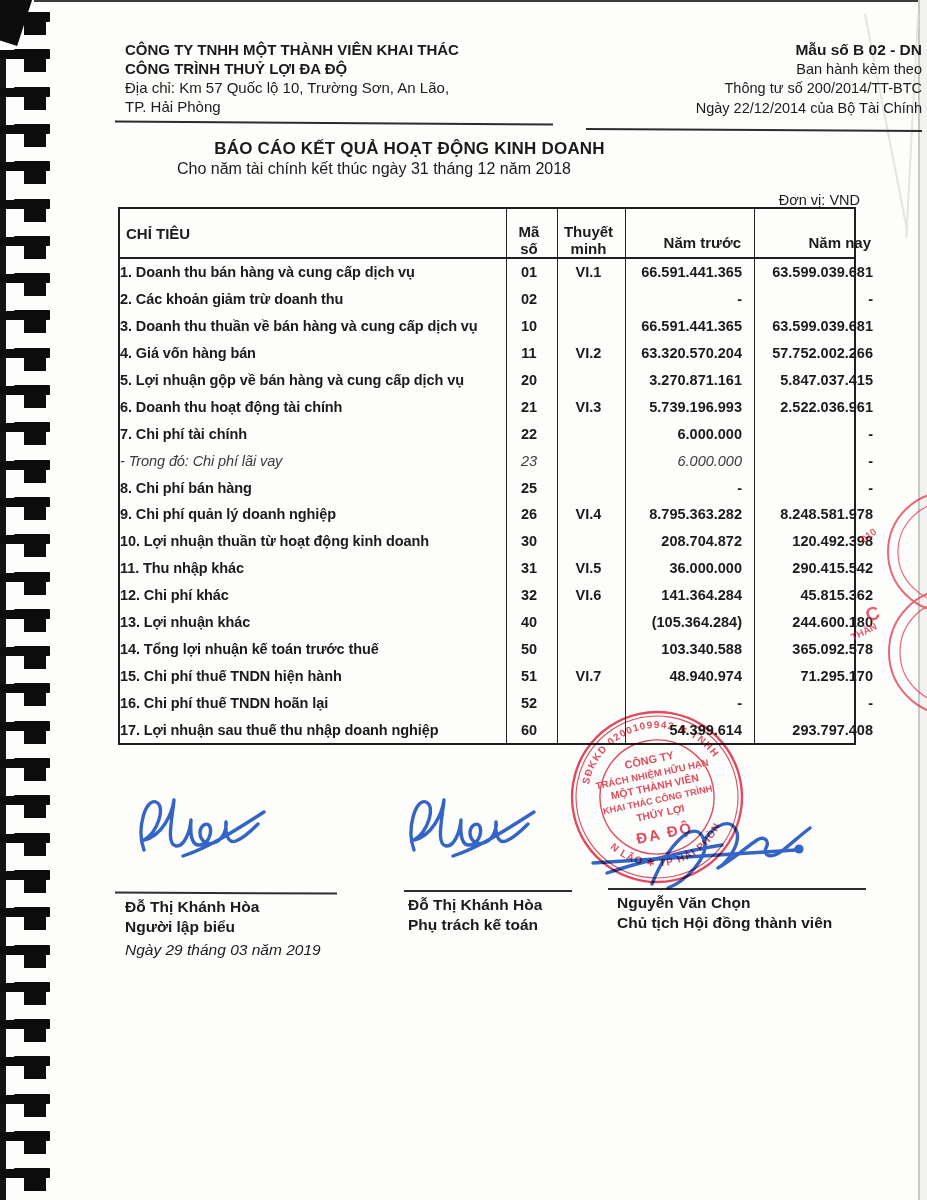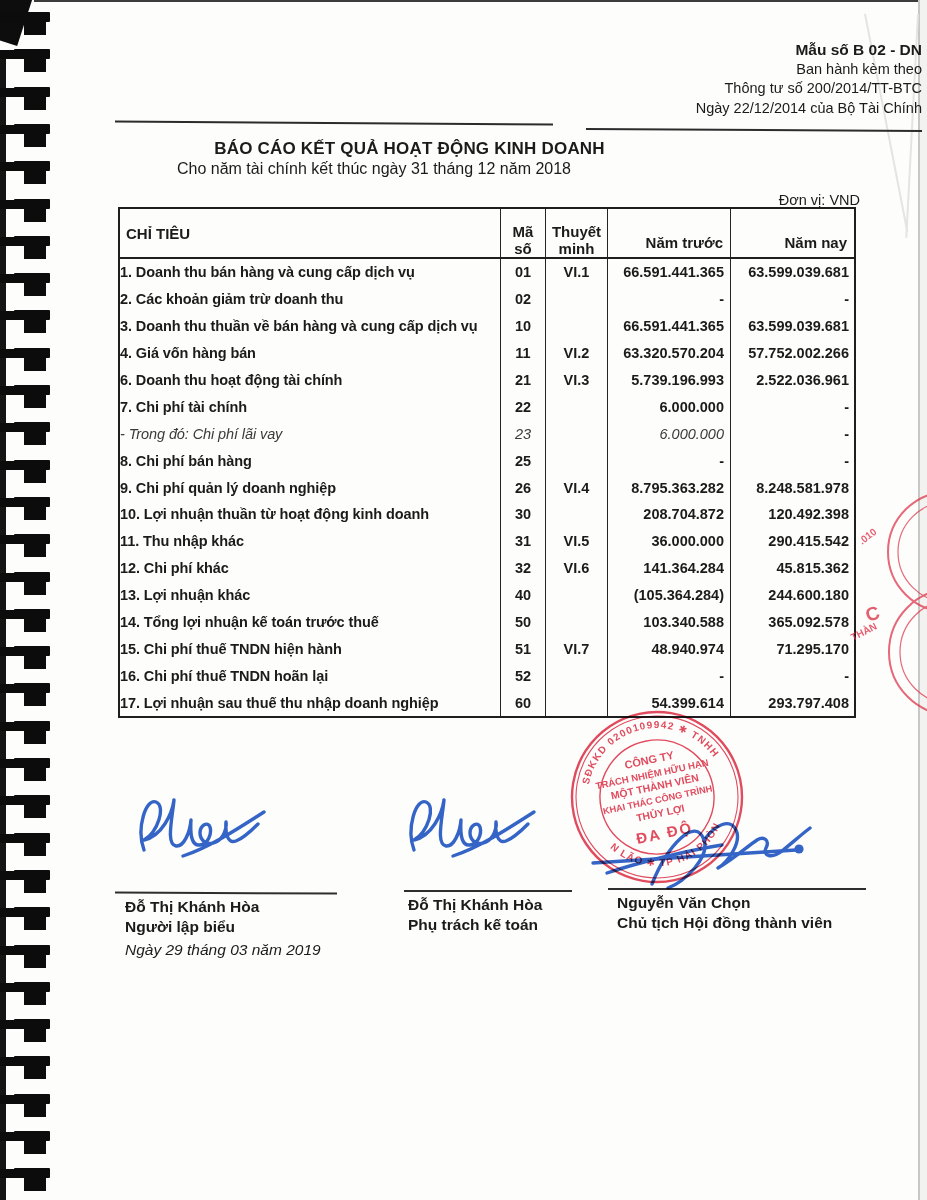--- a/index.html
+++ b/index.html
@@ -23,21 +23,21 @@
   #form-block{left:560px;top:40px;width:362px;text-align:right;line-height:19.5px;font-size:14.5px;}
   #form-block .fm{font-size:15.5px;font-weight:700;}
   #hdr-underline-left{left:115px;top:122px;width:438px;height:2px;background:#2c2c2c;transform:rotate(0.4deg);}
   #hdr-underline-right{left:586px;top:129px;width:336px;height:2px;background:#2c2c2c;transform:rotate(0.3deg);}
   
   #title-main{left:0;top:139px;width:819px;text-align:center;font-size:17px;font-weight:700;letter-spacing:.2px;}
   #title-sub{left:0;top:160px;width:748px;text-align:center;font-size:16px;}
   #unit-label{left:560px;top:192px;width:300px;text-align:right;font-size:14.5px;}
   
   #tbl{left:118px;top:207px;width:738px;border:2px solid #1e1e1e;box-sizing:border-box;background:transparent;}
-  .grid{display:grid;grid-template-columns:380px 45px 62px 123px 124px;}
+  .grid{display:grid;grid-template-columns:380px 45px 62px 123px 124px;gap:6px;}
   .thead{height:48px;border-bottom:2px solid #1e1e1e;}
   .th,.td{box-sizing:border-box;display:flex;align-items:center;overflow:hidden;}
   .th{font-weight:700;font-size:15px;}
   .th.c2,.th.c3,.th.c4,.th.c5,.td.c2,.td.c3,.td.c4,.td.c5{border-left:1.6px solid #242424;}
   .th.c1{padding-left:6px;}
   .th.c2,.th.c3{flex-direction:column;justify-content:flex-end;line-height:17px;}
   .th.c4,.th.c5{justify-content:flex-end;padding-right:7px;align-items:flex-end;padding-bottom:6px;}
   .trow{height:26.9px;}
   .td{font-size:14.5px;font-weight:700;white-space:nowrap;}
   .td.c1{letter-spacing:-0.1px;}
@@ -224,20 +224,26 @@
         <div class="t2"></div>
         <div class="t3"></div>
       </div>
       <div class="tooth" style="top: 1168.3px;">
         <div class="t1"></div>
         <div class="t2"></div>
         <div class="t3"></div>
       </div>
     </div>
 
+  <div id="company-block" class="abs">
+    <div class="nm">CÔNG TY TNHH MỘT THÀNH VIÊN KHAI THÁC</div>
+    <div class="nm">CÔNG TRÌNH THUỶ LỢI ĐA ĐỘ</div>
+    <div>Địa chỉ:  Km 57 Quốc lộ 10, Trường Sơn, An Lão,</div>
+    <div>TP. Hải Phòng</div>
+  </div>
   <div id="form-block" class="abs">
     <div class="fm">Mẫu số B 02 - DN</div>
     <div>Ban hành kèm theo</div>
     <div>Thông tư số 200/2014/TT-BTC</div>
     <div>Ngày 22/12/2014 của Bộ Tài Chính</div>
   </div>
   <div id="hdr-underline-left" class="abs"></div>
   <div id="hdr-underline-right" class="abs"></div>
 
   <div id="title-main" class="abs">BÁO CÁO KẾT QUẢ HOẠT ĐỘNG KINH DOANH</div>
@@ -279,20 +285,27 @@
           <div class="td c3"></div>
           <div class="td c4">66.591.441.365</div>
           <div class="td c5">63.599.039.681</div>
         </div>
         <div class="grid trow">
           <div class="td c1">4. Giá vốn hàng bán</div>
           <div class="td c2">11</div>
           <div class="td c3">VI.2</div>
           <div class="td c4">63.320.570.204</div>
           <div class="td c5">57.752.002.266</div>
+        </div>
+        <div class="grid trow">
+          <div class="td c1">5. Lợi nhuận gộp về bán hàng và cung cấp dịch vụ</div>
+          <div class="td c2">20</div>
+          <div class="td c3"></div>
+          <div class="td c4">3.270.871.161</div>
+          <div class="td c5">5.847.037.415</div>
         </div>
         <div class="grid trow">
           <div class="td c1">6. Doanh thu hoạt động tài chính</div>
           <div class="td c2">21</div>
           <div class="td c3">VI.3</div>
           <div class="td c4">5.739.196.993</div>
           <div class="td c5">2.522.036.961</div>
         </div>
         <div class="grid trow">
           <div class="td c1">7. Chi phí tài chính</div>

